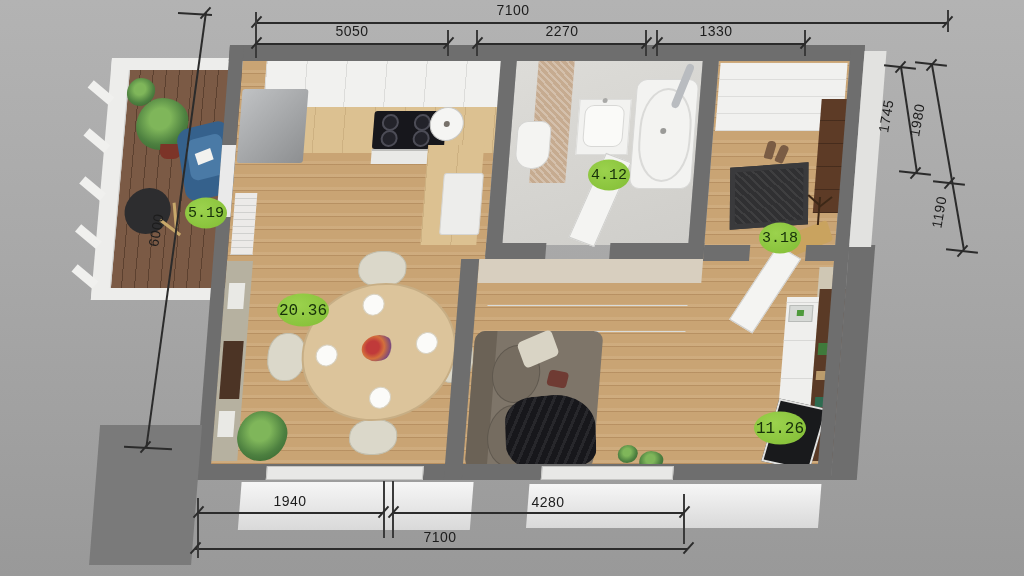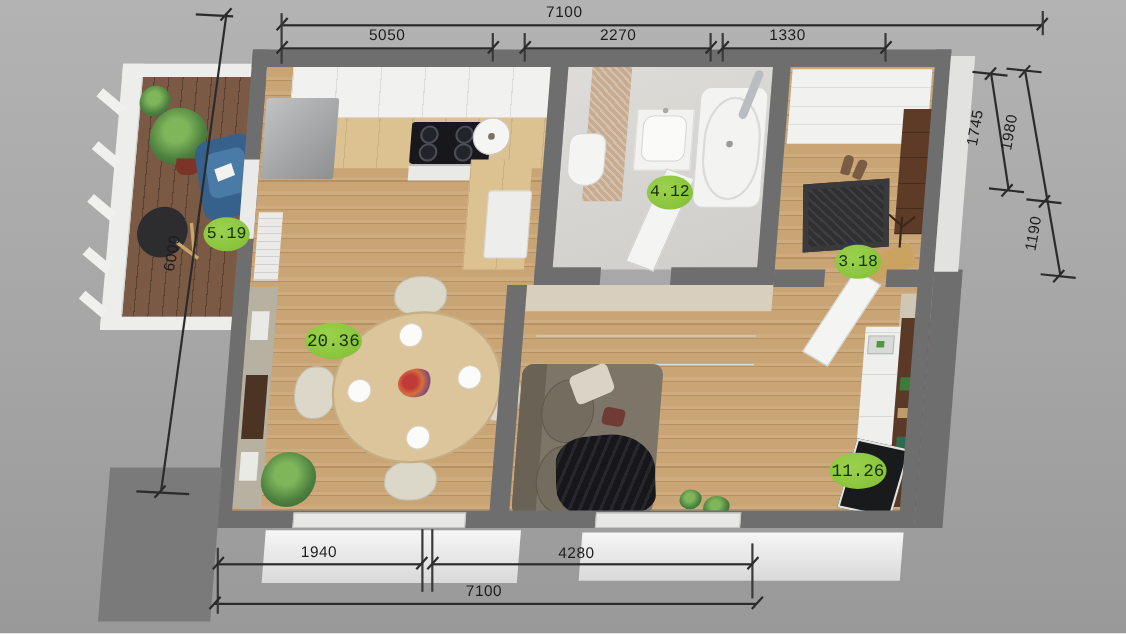--- a/index.html
+++ b/index.html
@@ -372,21 +372,21 @@
     <div class="hb" style="left:178px;top:13px;width:34px;transform:rotate(3deg);"></div>
     <div class="hb" style="left:124px;top:447px;width:48px;transform:rotate(3deg);"></div>
     <div class="sl" style="left:198px;top:12px;"></div>
     <div class="sl" style="left:138px;top:446px;"></div>
   </div>
 
   <div>
     <div class="dl" style="left:198px;top:512px;width:186px;"></div>
     <div class="hlab" style="left:290px;top:501px;">1940</div>
     <div class="dl" style="left:393px;top:512px;width:291px;"></div>
-    <div class="hlab" style="left:524px;top:502px;">4280</div>
+    <div class="hlab" style="left:548px;top:502px;">4280</div>
     <div class="dl" style="left:195px;top:548px;width:493px;"></div>
     <div class="hlab" style="left:440px;top:537px;">7100</div>
     <div class="vt" style="left:197px;top:498px;height:60px;"></div>
     <div class="vt" style="left:383px;top:481px;height:57px;"></div>
     <div class="vt" style="left:392px;top:481px;height:57px;"></div>
     <div class="vt" style="left:683px;top:494px;height:50px;"></div>
     <div class="sl" style="left:191px;top:511px;"></div>
     <div class="sl" style="left:376px;top:511px;"></div>
     <div class="sl" style="left:386px;top:511px;"></div>
     <div class="sl" style="left:677px;top:511px;"></div>

